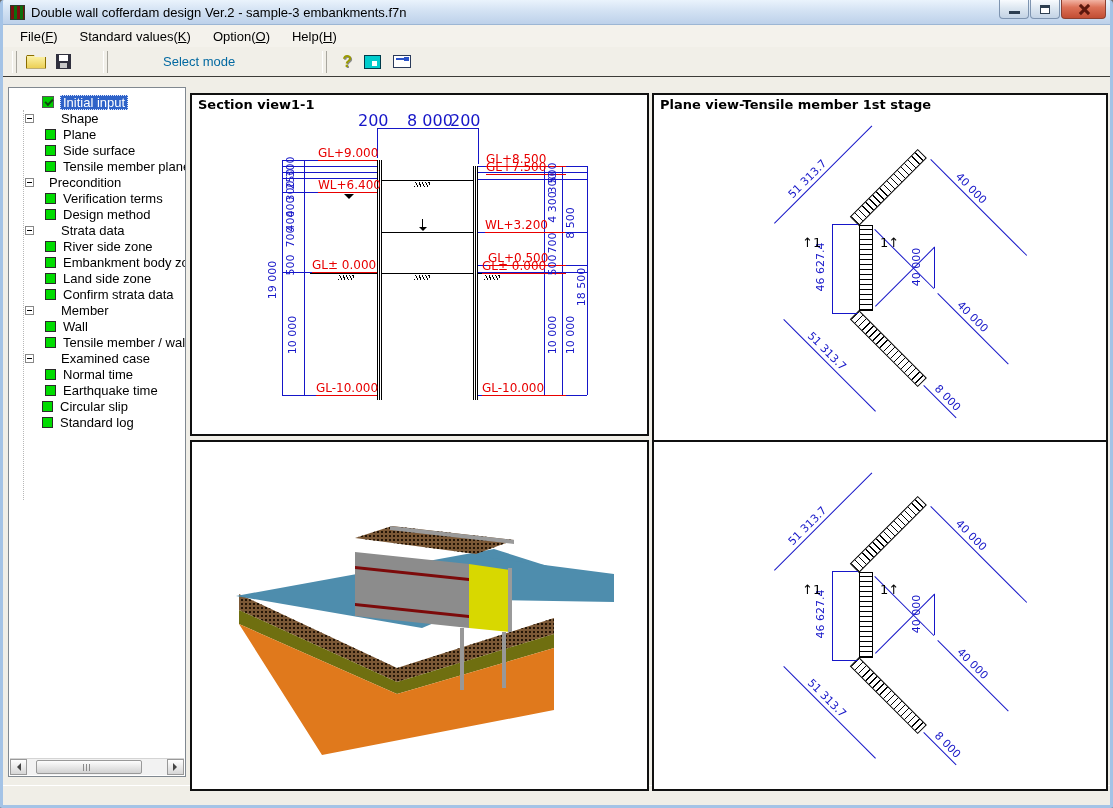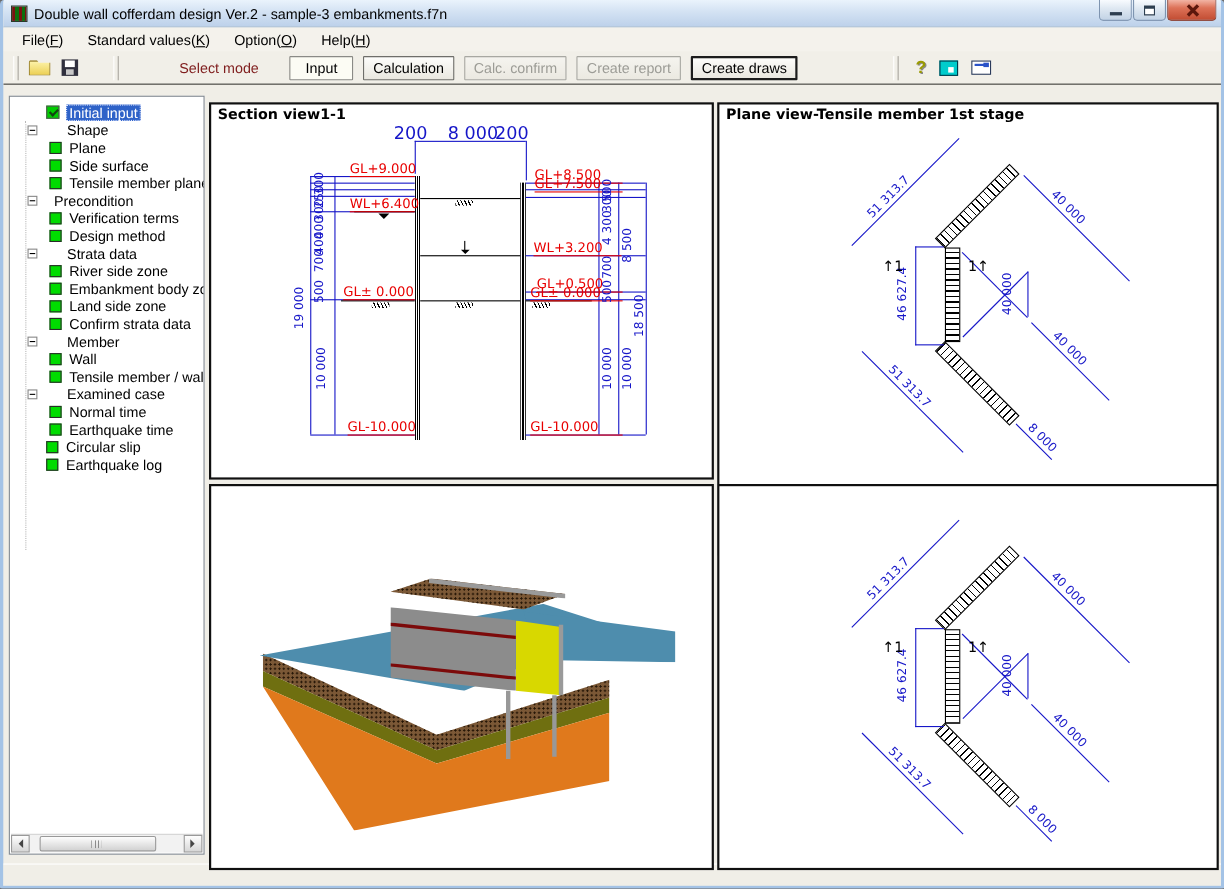--- a/index.html
+++ b/index.html
@@ -35,21 +35,21 @@
   
   .toolbar { height:30px; background:#f1efe8; display:flex; align-items:center;
              padding-left:6px; border-bottom:1px solid #3c3c38; }
   .grip { width:5px; height:22px; border-left:1px solid #ffffff; border-right:1px solid #a8a69e; margin:0 3px; flex:none; }
   .ico-open { width:20px; height:14px; margin-left:6px; position:relative; flex:none;
               background:linear-gradient(#fcf2a8,#ecd055); border:1px solid #8a6d00;
               clip-path:polygon(0 18%,6% 0,38% 0,46% 18%,100% 18%,100% 100%,0 100%); }
   .ico-save { width:15px; height:15px; margin-left:10px; position:relative; flex:none; background:#30303e; }
   .ico-save::before { content:""; position:absolute; left:3px; top:1px; width:9px; height:6px; background:#fff; }
   .ico-save::after  { content:""; position:absolute; left:4px; bottom:1px; width:7px; height:5px; background:#c9c9c9; }
-  .select-mode { color:#7f1d1d; margin-left:52px; }
+  .select-mode { color:#0369a1; margin-left:52px; }
   .tb-buttons { display:flex; gap:9px; margin-left:28px; }
   .tb-btn { min-width:58px; height:22px; padding:1px 8px; font-size:13px; color:#000;
             background:linear-gradient(#fdfdfb,#e9e7df); border:1px solid #6e6e6a; border-radius:1px; }
   .tb-btn.active { background:#fcfcf4; border-color:#8a8a86; }
   .tb-btn.disabled { color:#9c9c96; background:linear-gradient(#f5f4ef,#ebe9e1); border-color:#a8a8a2; }
   .tb-btn.default { border:2px solid #1c1c1c; }
   .help-group { display:flex; align-items:center; gap:12px; margin-left:84px; }
   .ico-help { font-weight:bold; font-size:16px; color:#9a9a00; text-shadow:1px 1px 0 #8a8a8a; }
   .ico-winview { width:17px; height:14px; background:#00cccc; border:1px solid #003a4a; position:relative; }
   .ico-winview::after { content:""; position:absolute; right:3px; bottom:2px; width:5px; height:5px; background:#fff; }
@@ -148,27 +148,20 @@
     <span class="menu-item"><span>Option(</span><u>O</u><span>)</span></span>
     <span class="menu-item"><span>Help(</span><u>H</u><span>)</span></span>
   </div>
 
   <div class="toolbar">
     <span class="grip"></span>
     <span class="ico-open"></span>
     <span class="ico-save"></span>
     <span class="grip" style="margin-left:32px"></span>
     <span class="select-mode">Select mode</span>
-    <span class="tb-buttons">
-      <button class="tb-btn active">Input</button>
-      <button class="tb-btn">Calculation</button>
-      <button class="tb-btn disabled">Calc. confirm</button>
-      <button class="tb-btn disabled">Create report</button>
-      <button class="tb-btn default">Create draws</button>
-    </span>
     <span class="help-group">
       <span class="grip"></span>
       <span class="ico-help">?</span>
       <span class="ico-winview"></span>
       <span class="ico-form"></span>
     </span>
   </div>
 
   <div class="main">
 
@@ -250,21 +243,21 @@
         <div class="trow" style="padding-left:30px">
             <span class="sq"></span>
             <span class="tlabel">Earthquake time</span>
           </div>
         <div class="trow" style="padding-left:27px">
             <span class="sq"></span>
             <span class="tlabel">Circular slip</span>
           </div>
         <div class="trow" style="padding-left:27px">
             <span class="sq"></span>
-            <span class="tlabel">Earthquake log</span>
+            <span class="tlabel">Standard log</span>
           </div>
       </div>
       <div class="hscroll">
         <span class="sb-btn">
             <span class="tri-l"></span>
           </span>
         <span class="sb-thumb"></span>
         <span class="sb-btn sb-right">
             <span class="tri-r"></span>
           </span>

